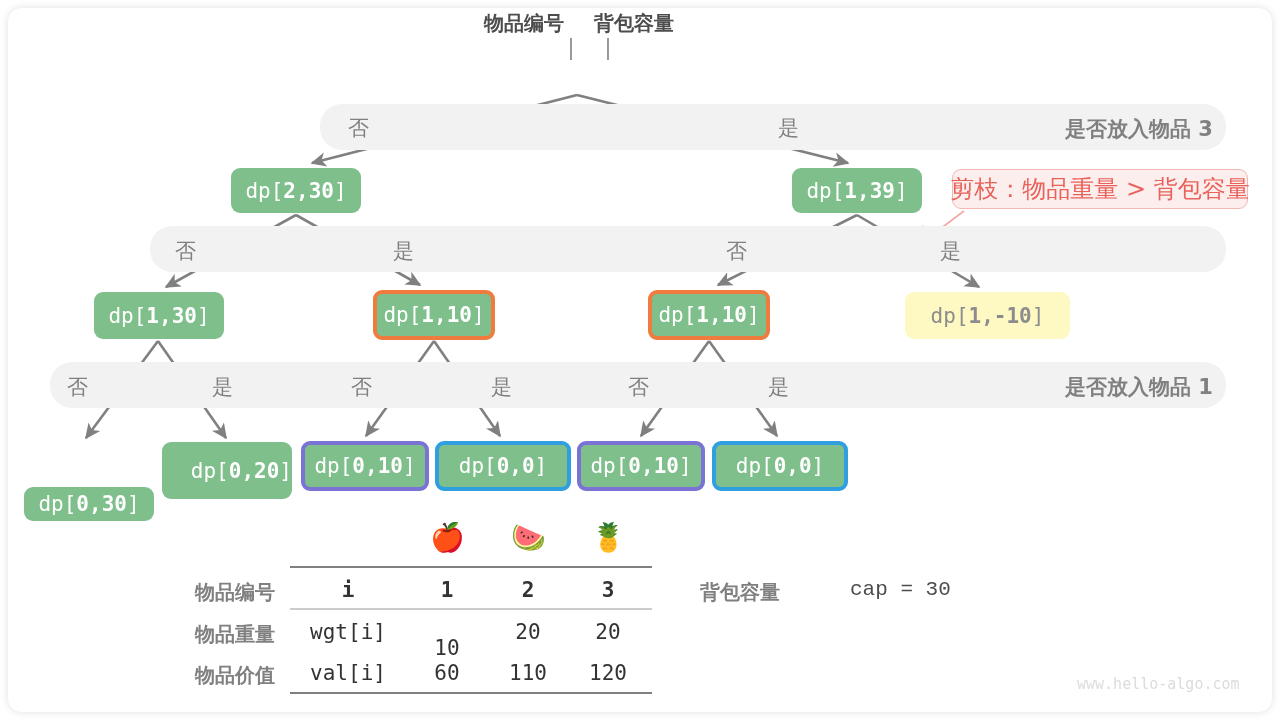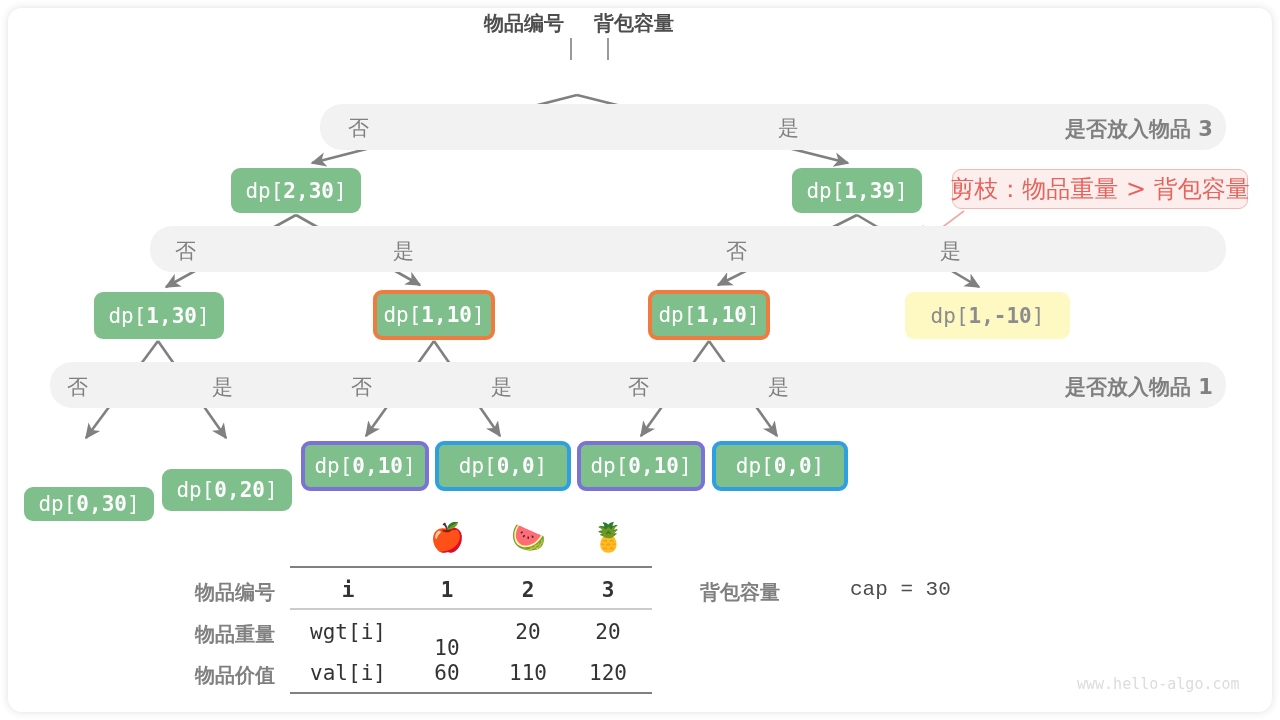--- a/index.html
+++ b/index.html
@@ -249,21 +249,21 @@
   </div>
 
   <div class="node grey" style="left:905px; top:292px; width:165px; height:47px;">
     <span><span>dp[</span><span class="bold">1,-10</span><span>]</span></span>
   </div>
 
   <div class="node" style="left:24px; top:443px; width:130px; height:34px;margin-top:44px;">
     <span><span>dp[</span><span class="bold">0,30</span><span>]</span></span>
   </div>
 
-  <div class="node" style="left:162px; top:469px; width:130px; height:42px;">
+  <div class="node" style="left:162px; top:442px; width:130px; height:57px;justify-content:flex-end;">
     <span><span>dp[</span><span class="bold">0,20</span><span>]</span></span>
   </div>
 
   <div class="node purple" style="left:301px; top:441px; width:128px; height:50px;">
     <span><span>dp[</span><span class="bold">0,10</span><span>]</span></span>
   </div>
 
   <div class="node blue" style="left:435px; top:441px; width:136px; height:50px;">
     <span><span>dp[</span><span class="bold">0,0</span><span>]</span></span>
   </div>

